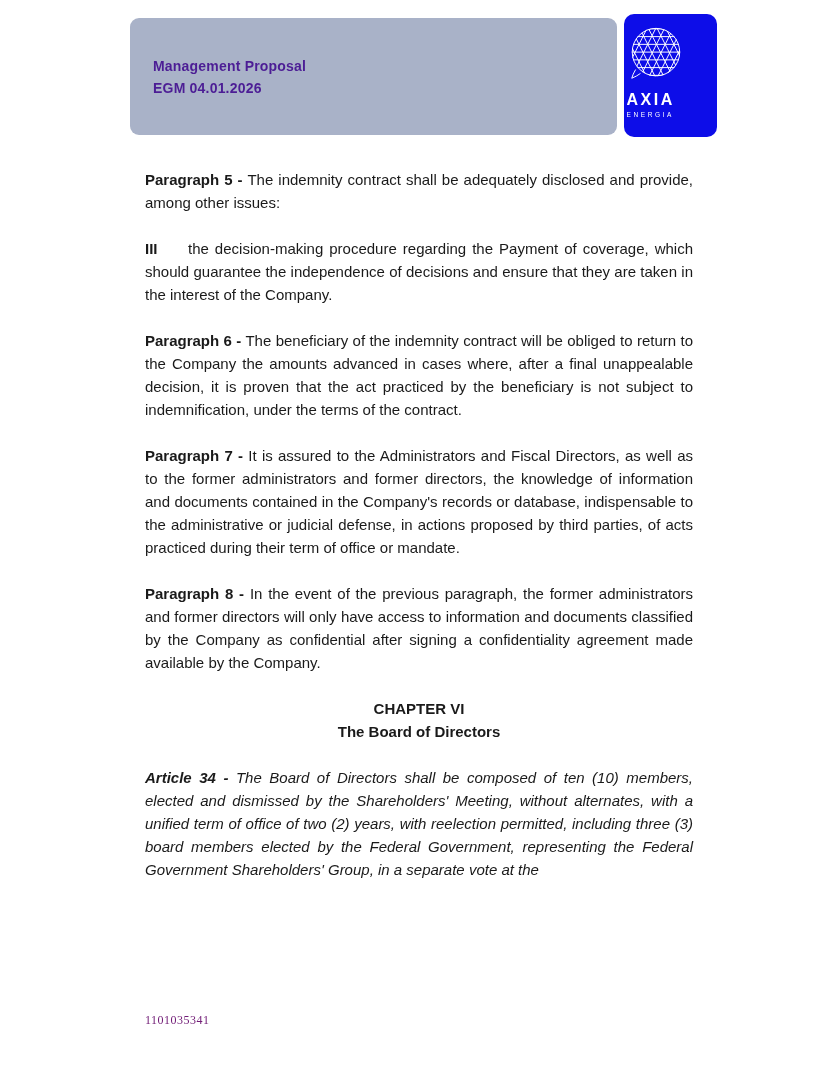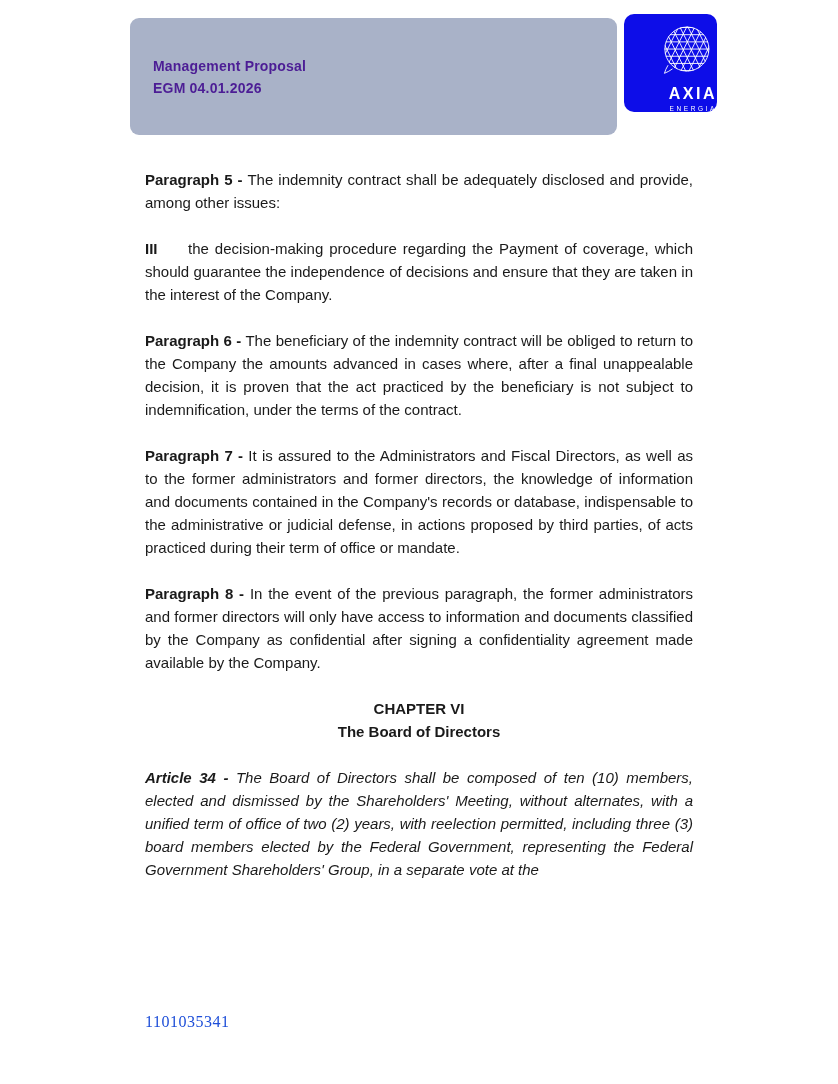--- a/index.html
+++ b/index.html
@@ -36,28 +36,28 @@
   }
   .banner-title {
     color: #4c1d95;
     font-weight: bold;
     font-size: 14px;
     line-height: 22px;
     letter-spacing: 0.2px;
   }
   .logo-card {
     width: 93px;
-    height: 98px;
+    height: 123px;
     background: #0d0de8;
     border-radius: 10px;
     box-sizing: border-box;
     padding-top: 9px;
     display: flex;
     flex-direction: column;
-    align-items: flex-end;
+    align-items: flex-start;
   }
   .logo-sphere { width: 62px; height: 64px; display: block; }
   .logo-name {
     color: #ffffff;
     font-weight: bold;
     font-size: 16px;
     letter-spacing: 2.5px;
     padding-left: 2.5px; 
     line-height: 1;
     margin-top: 5px;
@@ -85,22 +85,22 @@
   .para:last-child { margin-bottom: 13px; font-style: italic; }
   .b { font-weight: bold; }
   .num { display: inline-block; width: 43px; font-weight: bold; }
   .chapter { text-align: center; font-weight: bold; margin: 0 0 23px 0; }
 
   .footer {
     position: absolute;
     left: 145px;
     top: 1013px;
     font-family: "Liberation Serif", serif;
-    font-size: 16px;
-    color: #1d4ed8;
+    font-size: 12px;
+    color: #701a75;
     letter-spacing: 0.5px;
   }
 </style>
 </head>
 <body>
 
 <div class="page">
 
   <div class="header-row">
     <div class="banner">

